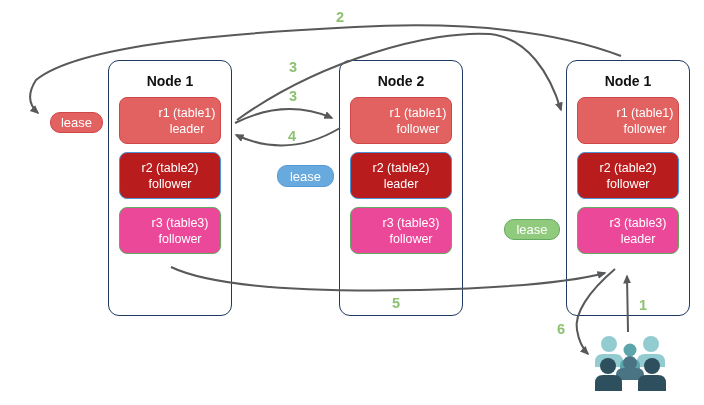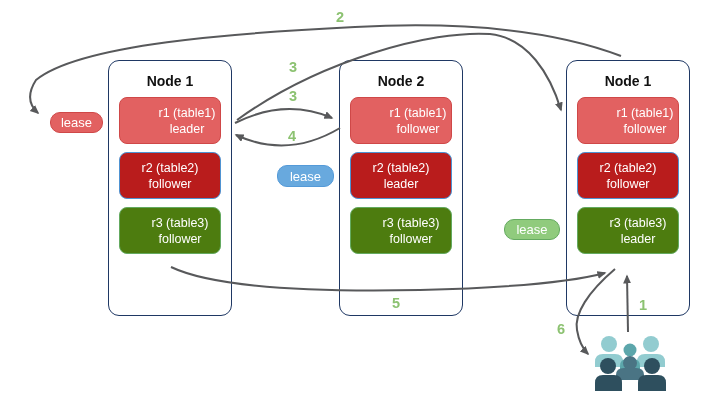--- a/index.html
+++ b/index.html
@@ -15,21 +15,21 @@
     text-align:center;font-weight:bold;font-size:14px;color:#111111;
     margin-top:12px;margin-bottom:8px;
   }
   .replica{
     width:102px;height:47px;margin:0 auto 8px auto;border-radius:8px;
     box-sizing:border-box;display:flex;flex-direction:column;align-items:center;
     justify-content:center;color:#ffffff;font-size:12.5px;line-height:1.28;
   }
   .replica.red{background:#e26161;border:1.5px solid #cf4848;padding-left:34px;}
   .replica.blue{background:#b91c1c;border:1.5px solid #4f93d2;}
-  .replica.green{background:#4d7c0f;border:1.5px solid #64aa60;padding-left:20px;}
+  .replica.green{background:#ec4899;border:1.5px solid #64aa60;padding-left:20px;}
   .lease{
     position:absolute;box-sizing:border-box;border-radius:10px;color:#ffffff;
     font-size:13px;display:flex;align-items:center;justify-content:center;z-index:1;
   }
   .lease.red{left:50px;top:112px;width:53px;height:21px;background:#e26161;border:1.5px solid #cf4848;}
   .lease.blue{left:277px;top:165px;width:57px;height:22px;background:#68a9de;border:1.5px solid #549ad8;}
   .lease.green{left:504px;top:219px;width:56px;height:21px;background:#90cb7d;border:1.5px solid #64aa60;}
   .step{
     position:absolute;transform:translate(-50%,-50%);font-weight:bold;font-size:14.5px;
     color:#8cc271;z-index:3;

